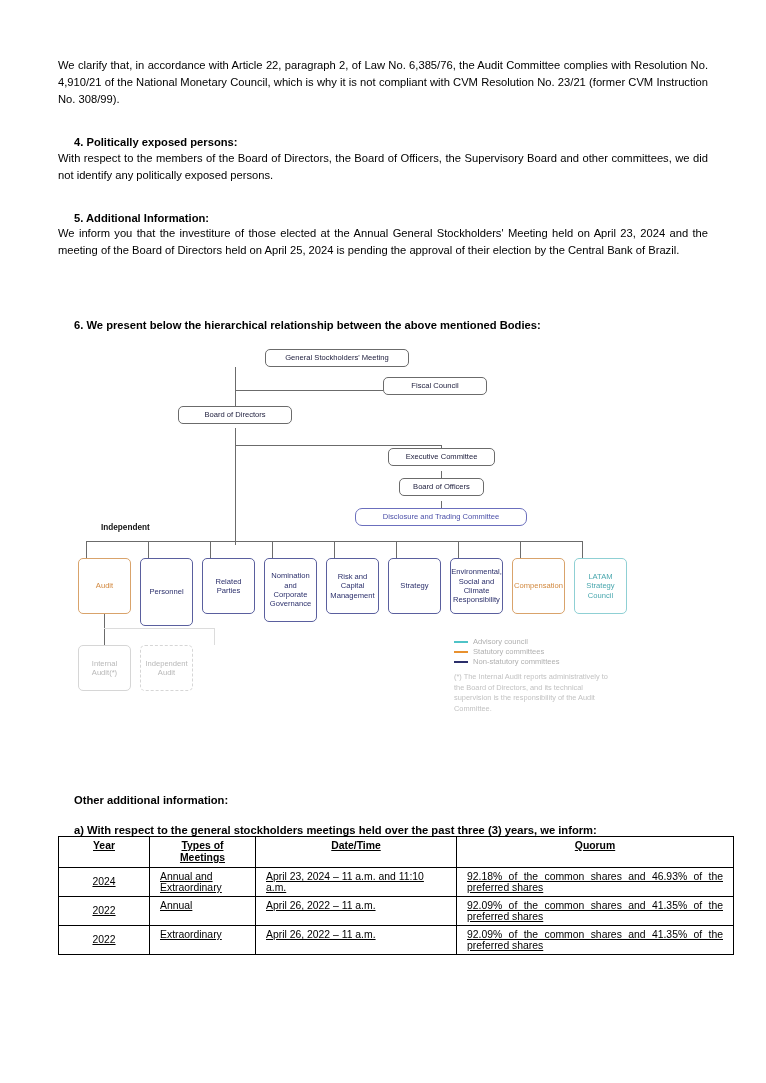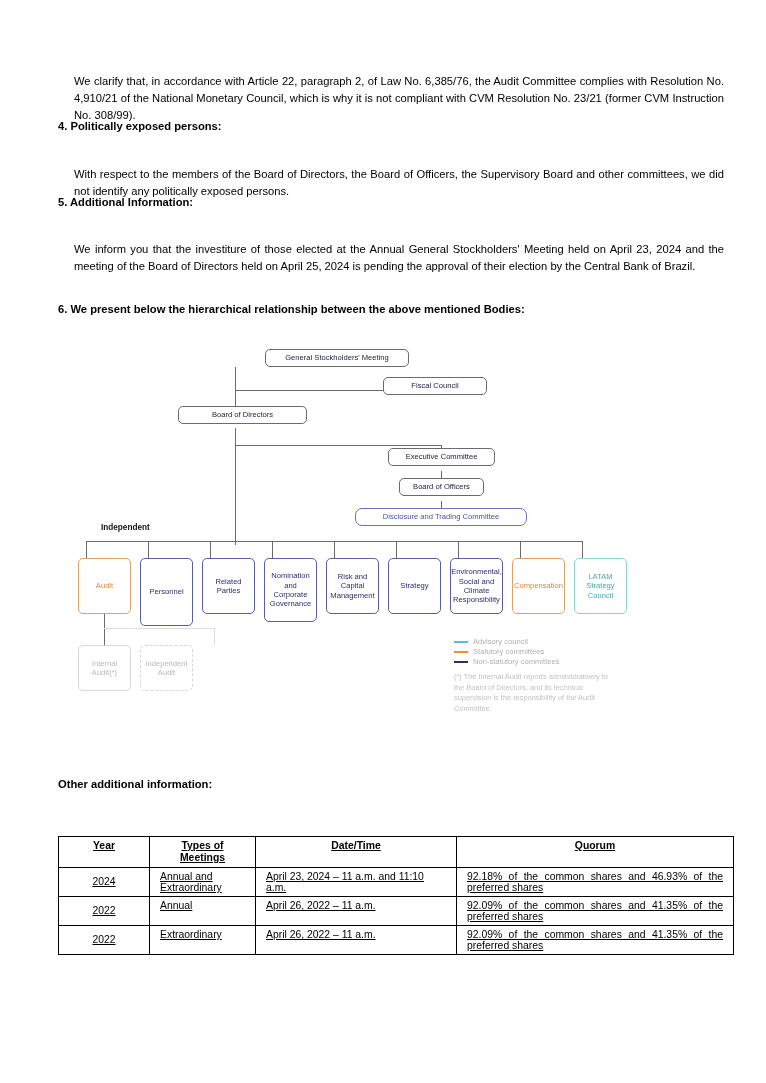--- a/index.html
+++ b/index.html
@@ -23,27 +23,27 @@
   .doc-body {
     position: absolute;
     left: 58px;
     width: 650px;
   }
   .para {
     font-size: 11.2px;
     line-height: 1.5;
     text-align: justify;
     color: #000;
-    margin: 16px;
+    margin: 0;
   }
   .heading {
     font-size: 11.2px;
     font-weight: bold;
     color: #000;
-    margin: 0;
+    margin: 16px;
   }
 
   
   #orgchart {
     position: absolute;
     left: 58px;
     top: 335px;
     width: 650px;
     height: 420px;
   }
@@ -179,21 +179,21 @@
     <div class="line v" style="left:177px; top:110px; height:100px;"></div>
 
     <div class="node" style="left:207px; top:14px; width:144px; height:18px;">
       <span>General Stockholders' Meeting</span>
     </div>
 
     <div class="node" style="left:325px; top:42px; width:104px; height:18px;">
       <span>Fiscal Council</span>
     </div>
 
-    <div class="node" style="left:120px; top:71px; width:129px; height:18px;">
+    <div class="node" style="left:120px; top:71px; width:114px; height:18px;">
       <span>Board of Directors</span>
     </div>
 
     <div class="node" style="left:330px; top:113px; width:107px; height:18px;">
       <span>Executive Committee</span>
     </div>
 
     <div class="node" style="left:341px; top:143px; width:85px; height:18px;">
       <span>Board of Officers</span>
     </div>
@@ -266,20 +266,21 @@
       <div class="legend-row">
         <span class="legend-swatch" style="background:#2b2f6b;"></span>
         <span>Non-statutory committees</span>
       </div>
       <div class="legend-note">(*) The Internal Audit reports administratively to the Board of Directors, and its technical supervision is the responsibility of the Audit Committee.</div>
     </div>
   </div>
 
   <p class="doc-body heading" style="top:778px;">Other additional information:</p>
 
+  <p class="doc-body heading" style="top:808px;">a) With respect to the general stockholders meetings held over the past three (3) years, we inform:</p>
 
   <table id="meetings-table">
     <thead>
       <tr>
         <th class="col-year">Year</th>
         <th class="col-type">Types of Meetings</th>
         <th class="col-date">Date/Time</th>
         <th>Quorum</th>
       </tr>
     </thead>

